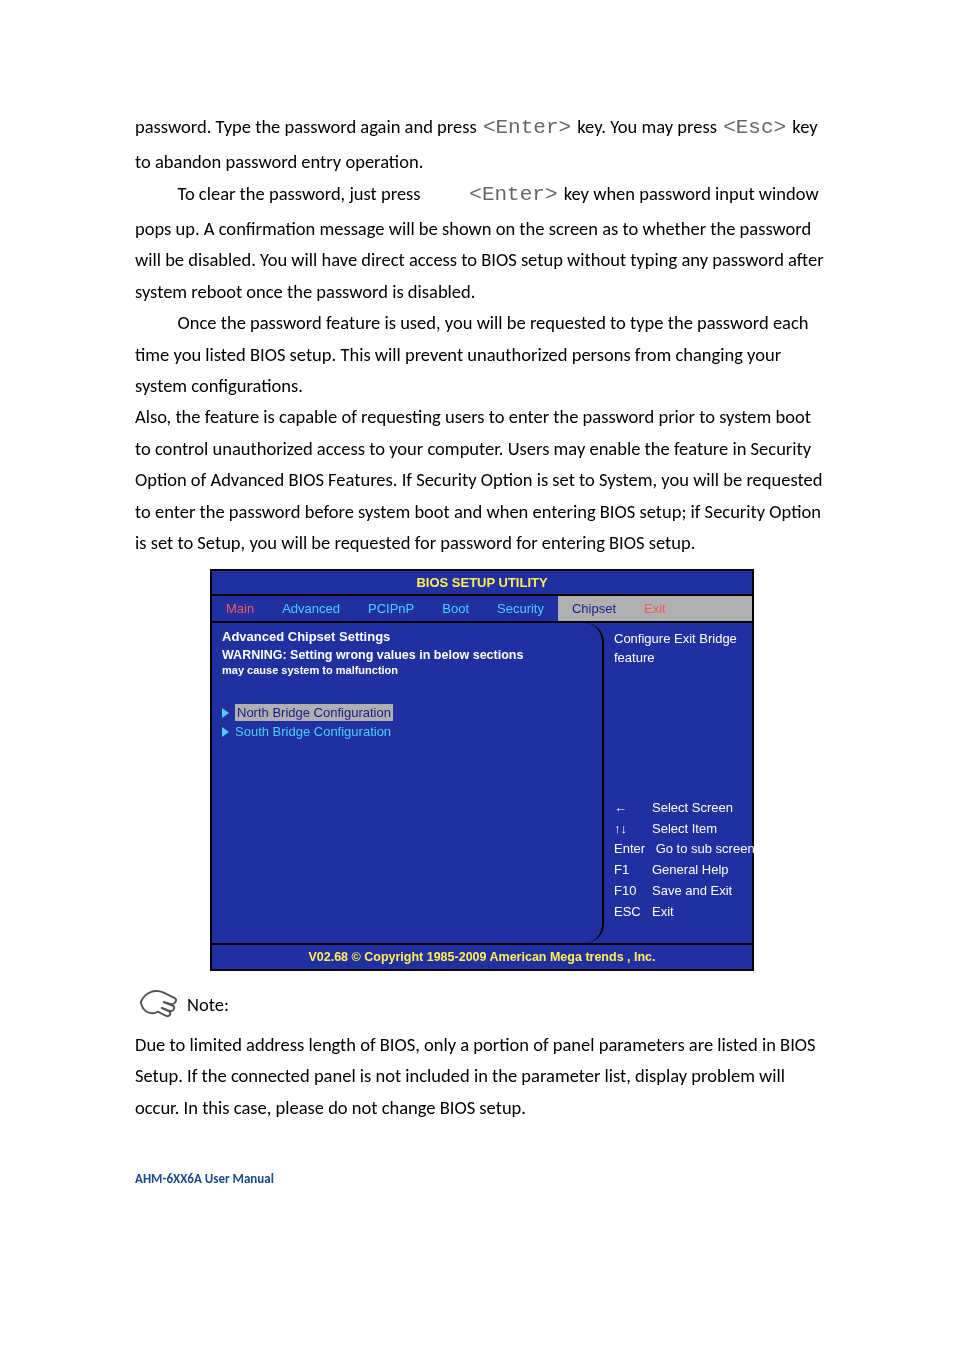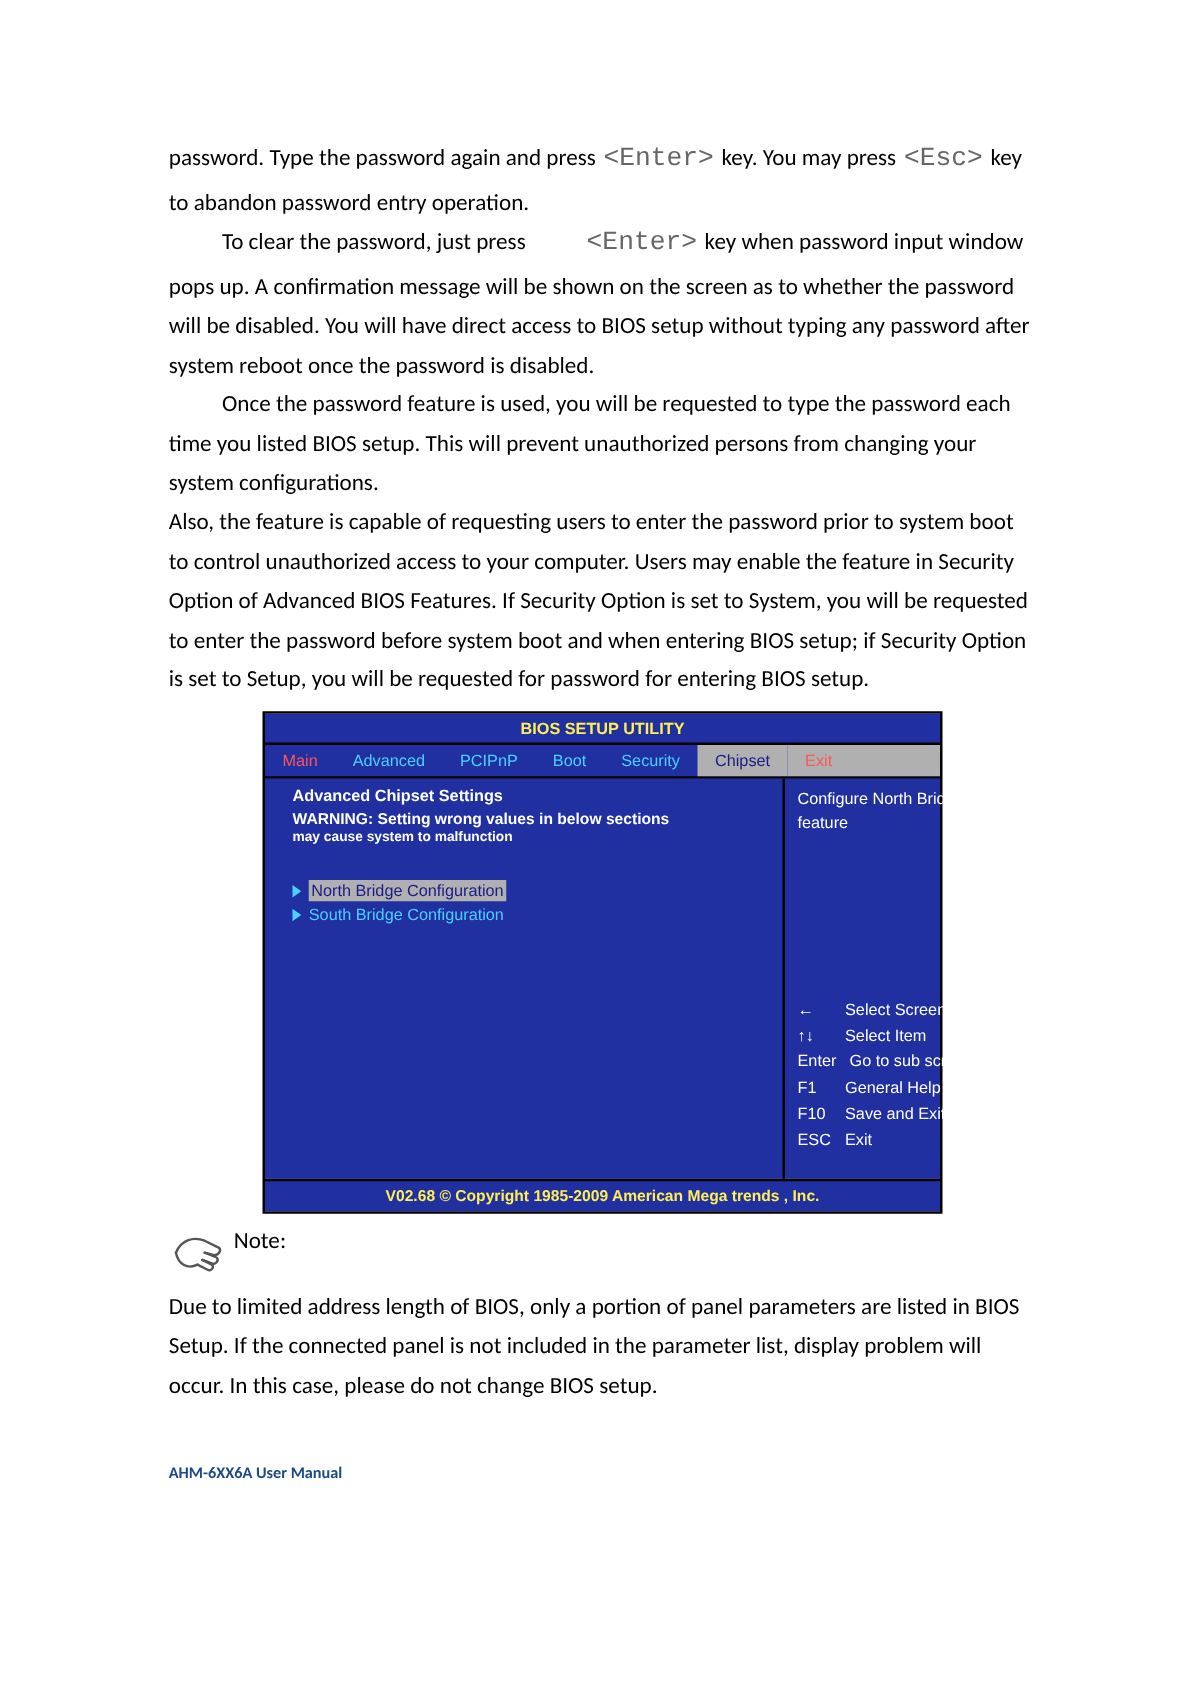--- a/index.html
+++ b/index.html
@@ -71,22 +71,23 @@
   }
   .bios-exit { color: #ff5555; }
   .bios-body {
     display: flex;
     background: #2030a0;
     min-height: 320px;
   }
   .bios-left {
     flex: 0 0 370px;
     border-right: 2px solid #000;
-    padding: 6px 22px;
-    color: #fff;
+    padding: 6px 10px;
+    color: #fff;
+    border-radius: 19px;
   }
   .bios-left .section-title {
     color: #fff;
     font-weight: bold;
     margin-bottom: 4px;
   }
   .bios-left .warn {
     color: #fff;
     font-weight: bold;
     font-size: 12.5px;
@@ -142,21 +143,21 @@
     background: #2030a0;
     color: #ffee55;
     text-align: center;
     font-weight: bold;
     padding: 5px 0;
     border-top: 2px solid #000;
     font-size: 12.5px;
   }
   .note-line {
     display: flex;
-    align-items: flex-start;
+    align-items: center;
     gap: 6px;
     margin-top: 6px;
   }
   .note-svg { width: 46px; height: 46px; }
   .footer-manual {
     font-family: Calibri, Arial, sans-serif;
     font-size: 13px;
     font-weight: bold;
     color: #1b4a87;
     margin-top: 48px;
@@ -198,21 +199,21 @@
         <div class="warn2">may cause system to malfunction</div>
         <div class="bios-item">
           <span class="tri"></span><span class="bios-item-selected">North Bridge Configuration</span>
         </div>
         <div class="bios-item">
           <span class="tri"></span><span>South Bridge Configuration</span>
         </div>
       </div>
       <div class="bios-right">
         <div class="desc">
-          <div>Configure North Bridge</div>
+          <div>Configure Exit Bridge</div>
           <div>feature</div>
         </div>
         <div class="bios-help">
           <div class="row"><span class="k">←</span><span>Select Screen</span></div>
           <div class="row"><span class="k">↑↓</span><span>Select Item</span></div>
           <div class="row"><span class="k">Enter</span> <span>Go to sub screen</span></div>
           <div class="row"><span class="k">F1</span><span>General Help</span></div>
           <div class="row"><span class="k">F10</span><span>Save and Exit</span></div>
           <div class="row"><span class="k">ESC</span><span>Exit</span></div>
         </div>

